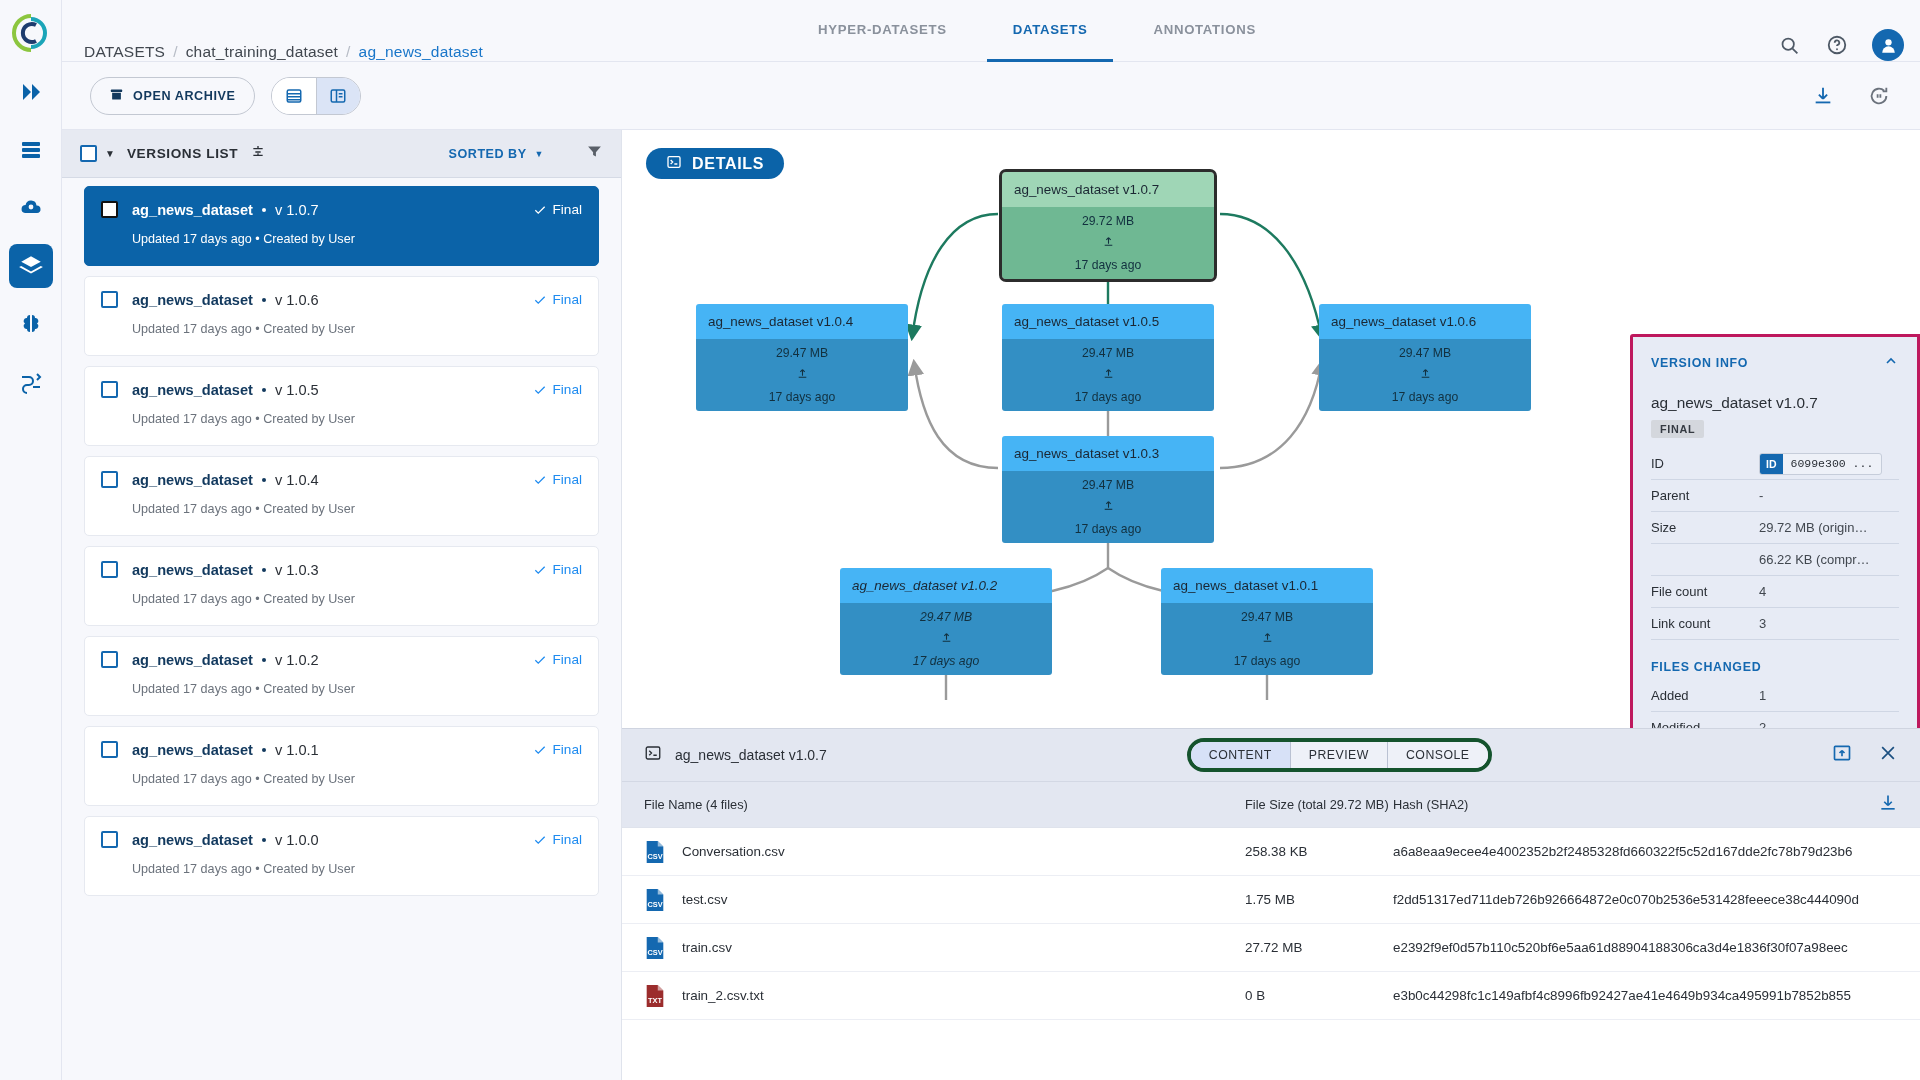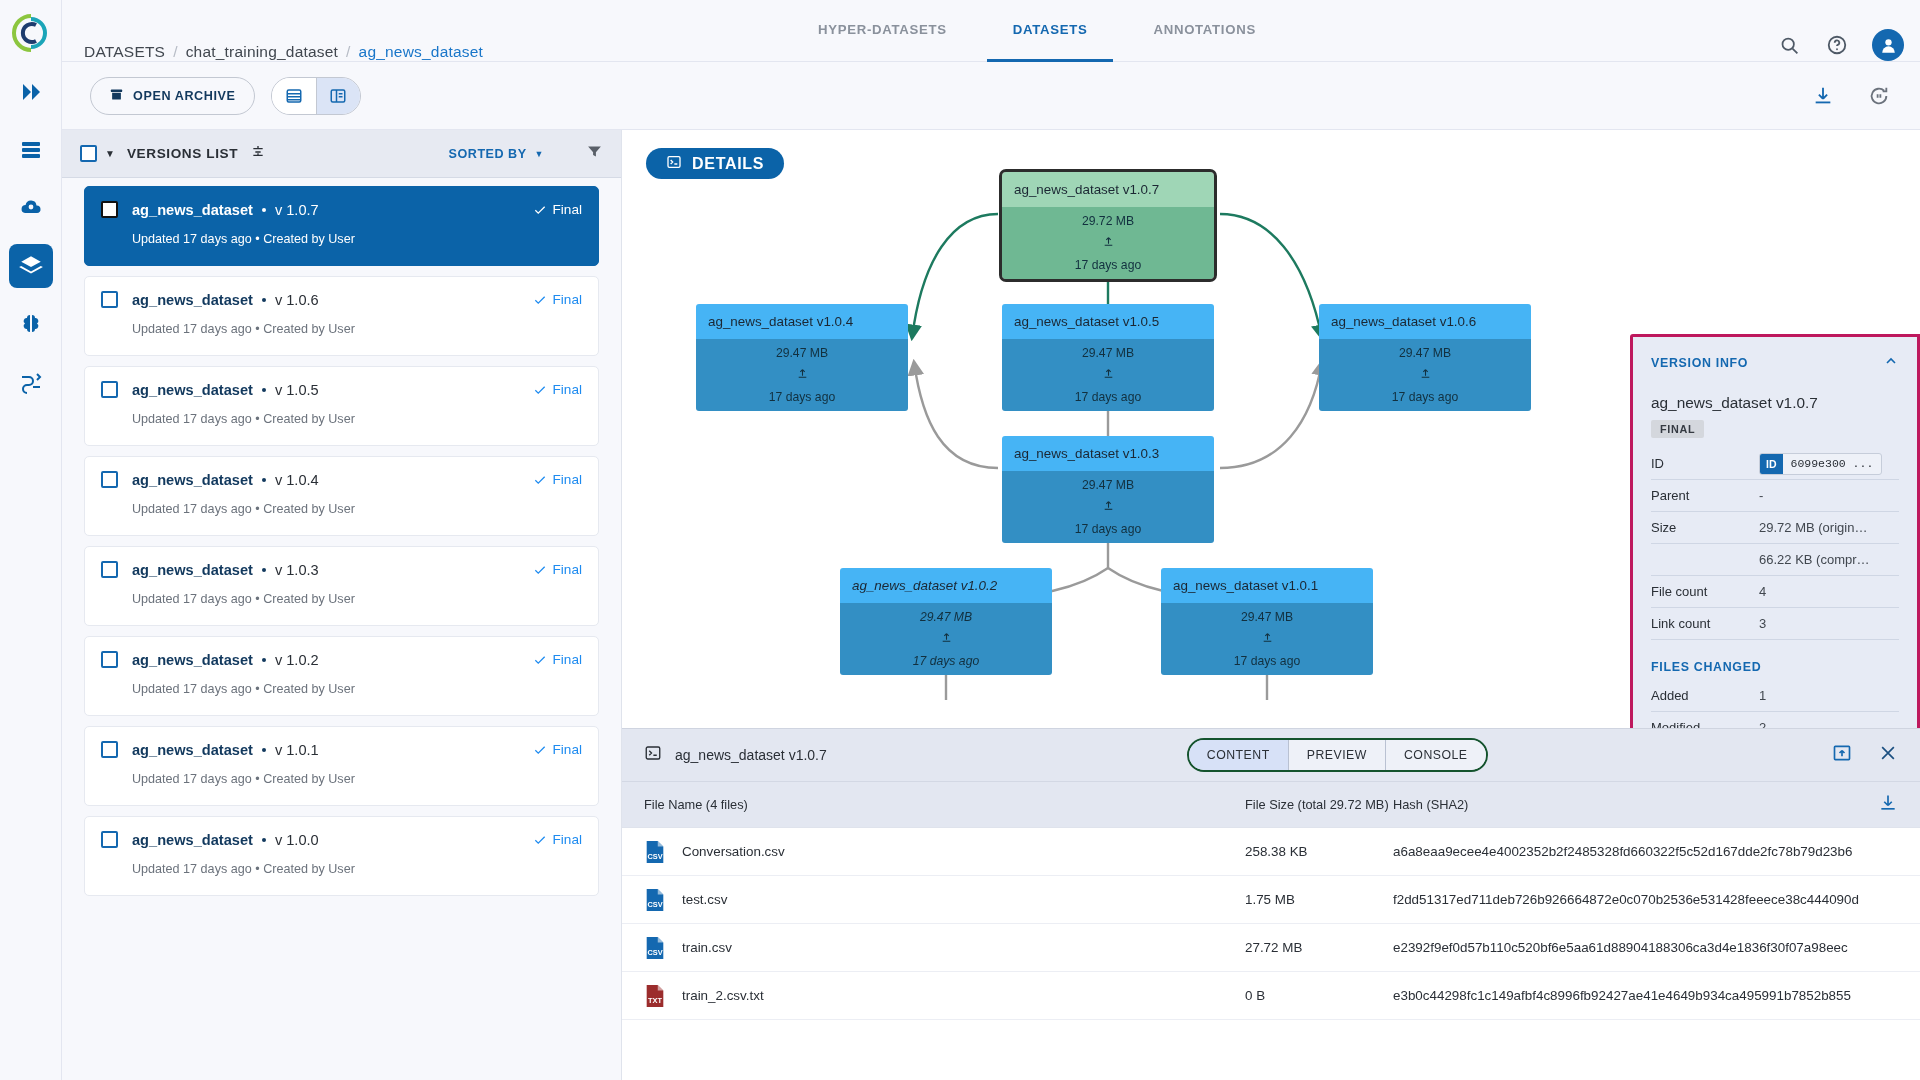--- a/index.html
+++ b/index.html
@@ -136,21 +136,21 @@
 
   
   #bottom {
     position:absolute; left: 622px; right:0; bottom:0; height: 352px;
     background:#fff; border-top:1px solid #cfd4e0;
   }
   #bp-head {
     height: 53px; background:#e3e7f1; display:flex; align-items:center; padding:0 22px; border-bottom:1px solid #d3d8e4;
   }
   #bp-title { margin-left: 13px; font-size:14px; color:#2a2f36;}
-  #bp-tabs { margin-left: 360px; display:flex; height:34px; border:2px solid #14532d; border-radius:17px; overflow:hidden;}
+  #bp-tabs { margin-left: 360px; display:flex; height:34px; border:4px solid #14532d; border-radius:17px; overflow:hidden;}
   .bp-tab { padding: 0 18px; display:flex;align-items:center;font-size:12.3px;color:#2a2f36;letter-spacing:.5px; background:#eef1f8;}
   .bp-tab.active { background:#d7e1f7; }
   .bp-tab + .bp-tab { border-left:1px solid #b9c1d2; }
   #bp-actions { margin-left:auto; display:flex; gap:26px; align-items:center; }
   #bp-colhead { height: 46px; display:flex; align-items:center; background:#e3e7f1; font-size:12.8px; color:#2a2f36; padding: 0 22px; border-bottom:1px solid #dfe3ec;}
   .frow { height: 48px; display:flex; align-items:center; padding: 0 22px; border-bottom:1px solid #eceef4; font-size:13.4px; color:#2a2f36;}
   .c-name { width: 560px; display:flex; align-items:center; gap:16px;}
   .c-size { width: 148px; margin-left: 41px; }
   .c-hash { flex:1; }
   .fico { width:22px; height:24px; flex:none; }

